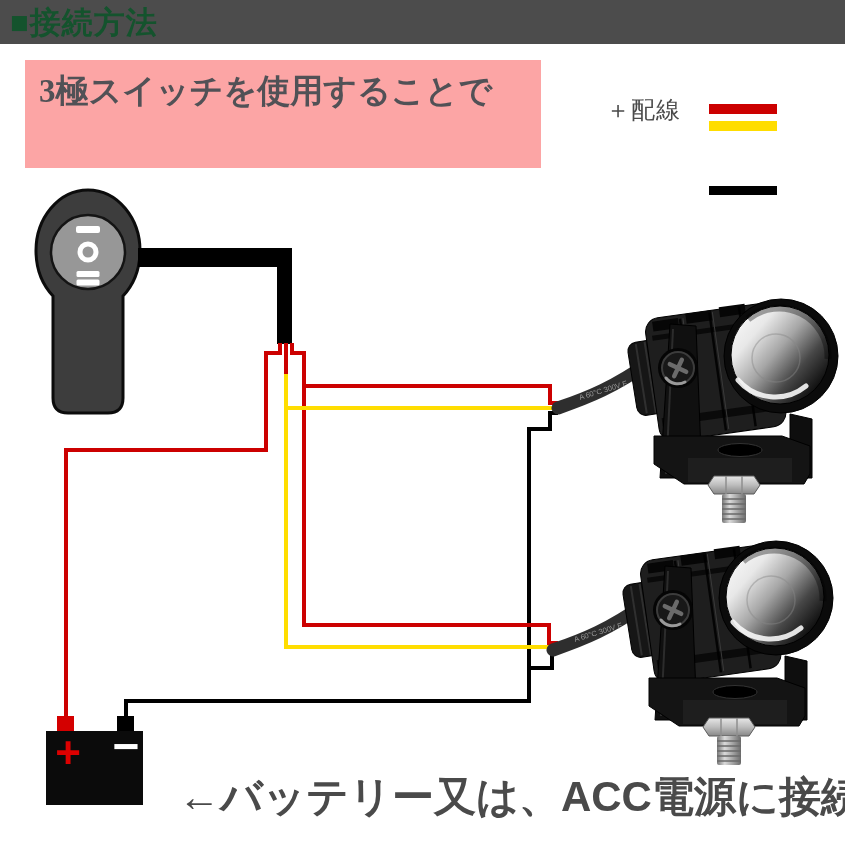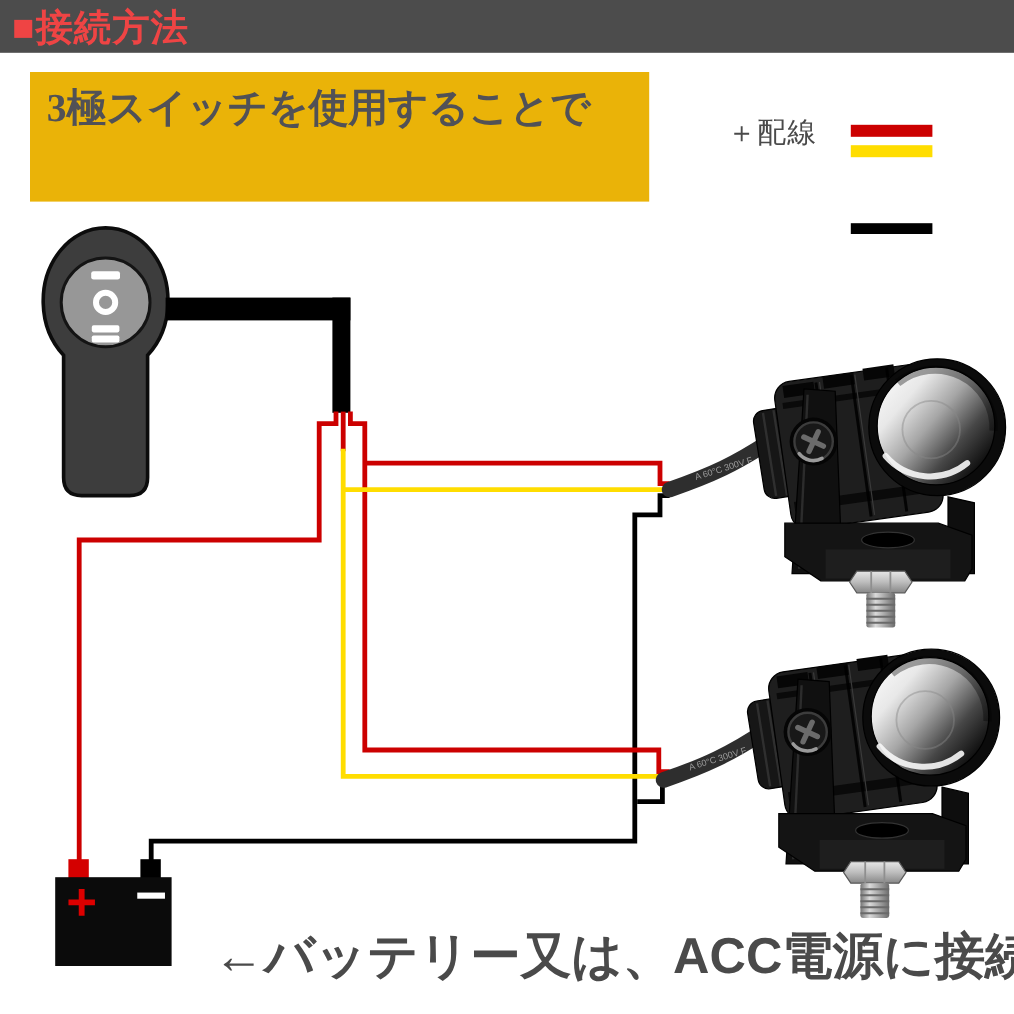--- a/index.html
+++ b/index.html
@@ -1,21 +1,21 @@
 <!DOCTYPE html>
 <html><head>
 <meta charset="utf-8">
 <style>
   html,body{margin:0;padding:0;background:#fff;}
   #canvas{position:relative;width:845px;height:845px;background:#ffffff;overflow:hidden;
           font-family:"Liberation Sans","DejaVu Sans",sans-serif;}
   .header-bar{position:absolute;left:0;top:0;width:845px;height:44px;background:#4c4c4c;}
-  .page-title{position:absolute;left:10px;top:0;height:44px;line-height:46px;color:#ef4444;
+  .page-title{position:absolute;left:10px;top:0;height:44px;line-height:46px;color:#14532d;
               font-family:"Liberation Serif","DejaVu Serif",serif;font-weight:bold;font-size:31px;letter-spacing:1px;}
-  .info-box{position:absolute;left:25px;top:60px;width:516px;height:108px;background:#eab308;box-sizing:border-box;
+  .info-box{position:absolute;left:25px;top:60px;width:516px;height:108px;background:#fca5a5;box-sizing:border-box;
             padding:7px 0 0 14px;color:#515156;font-family:"Liberation Serif","DejaVu Serif",serif;
             font-weight:bold;font-size:33px;line-height:48px;white-space:nowrap;}
   .legend-label{position:absolute;color:#4a4a4a;font-weight:normal;font-size:24px;white-space:nowrap;letter-spacing:1px;}
   .legend-plus{left:606px;top:94px;}
   .legend-minus{left:606px;top:173px;}
   .caption{position:absolute;left:178px;top:769px;color:#4a4a4a;font-weight:bold;font-size:42px;white-space:nowrap;}
   svg.diagram{position:absolute;left:0;top:0;}
 </style>
 </head>
 <body>

